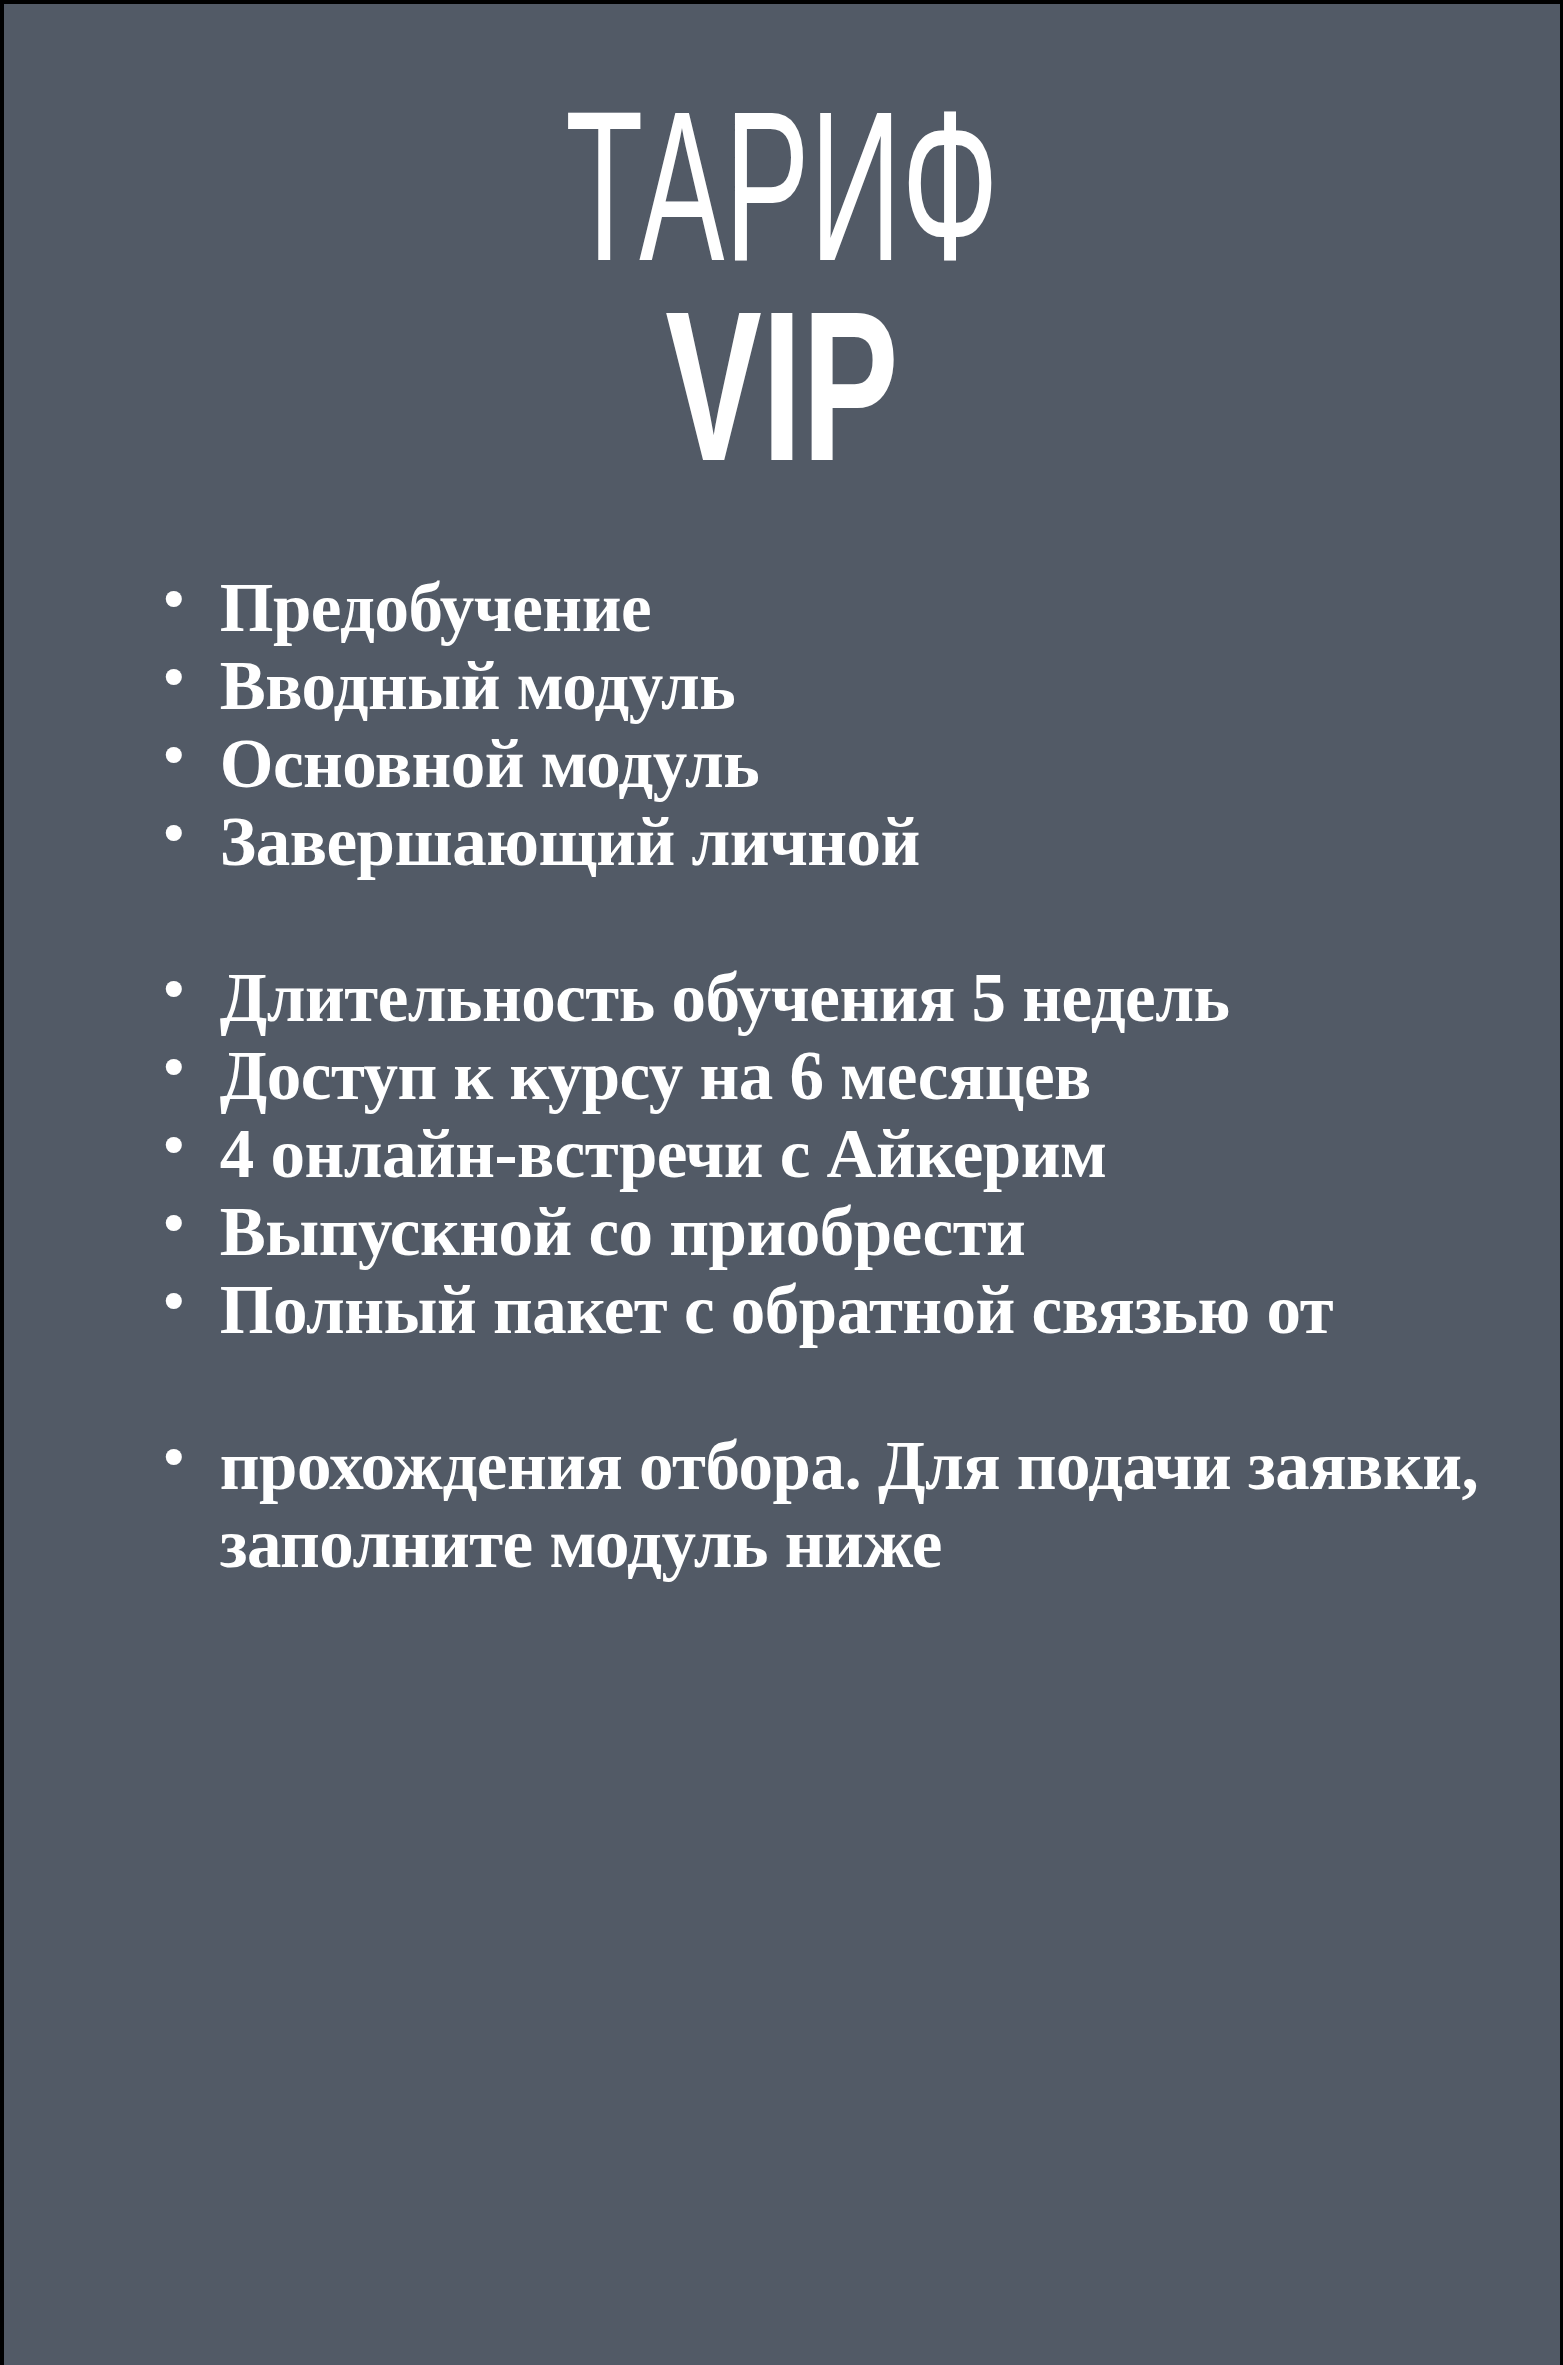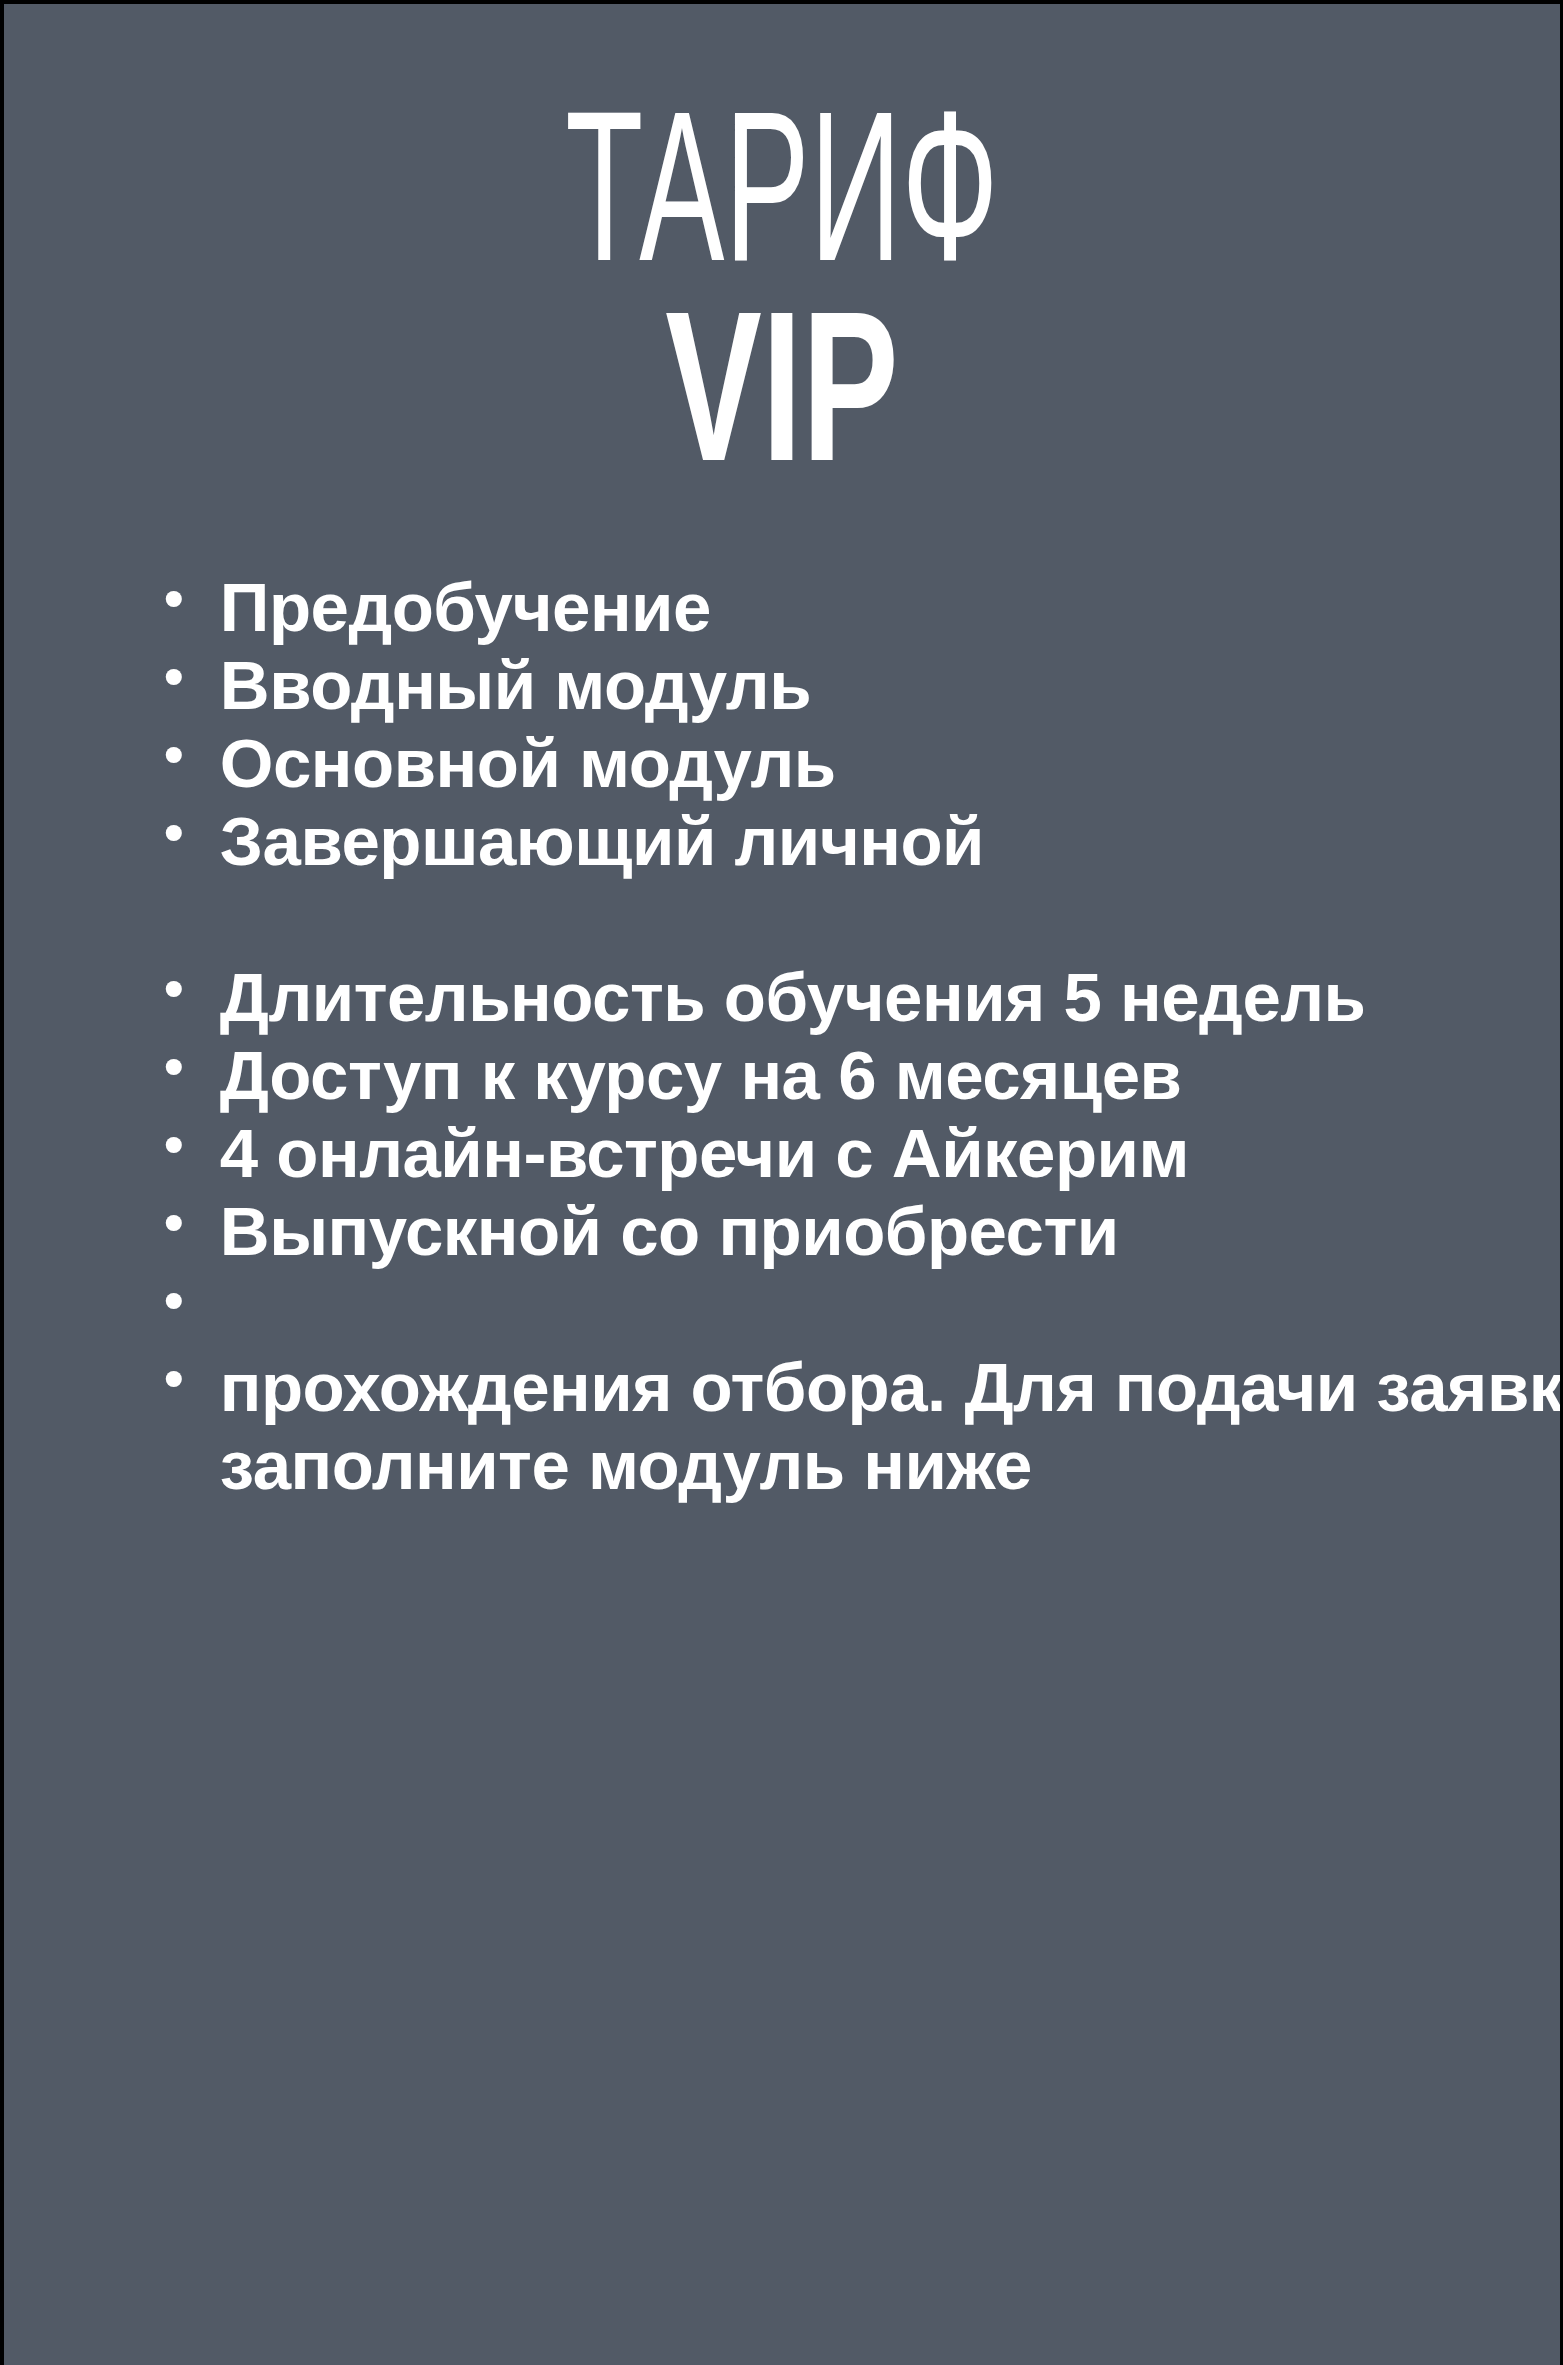--- a/index.html
+++ b/index.html
@@ -41,21 +41,21 @@
   ul.g2{margin-top:78px;}
   ul.g3{margin-top:78px;}
   ul.list li{
     position:relative;
     padding-left:50px;
     font-size:69px;
     line-height:78px;
     font-weight:700;
     letter-spacing:-0.5px;
   }
-  ul.list li .line{white-space:nowrap;}
+  ul.list li .line{white-space:nowrap;font-family:Liberation Serif, serif;}
   .dot{
     position:absolute;left:-5.7px;top:-9.5px;
     font-size:56px;line-height:78px;
     font-weight:700;
   }
 </style>
 </head>
 <body>
 
 <div class="card">
@@ -94,20 +94,21 @@
     <li>
       <span class="dot">•</span>
       <div class="line">4 онлайн-встречи с Айкерим</div>
     </li>
     <li>
       <span class="dot">•</span>
       <div class="line">Выпускной со приобрести</div>
     </li>
     <li>
       <span class="dot">•</span>
+      <div class="line">Полный пакет с обратной связью от</div>
     </li>
   </ul>
 
   <ul class="list g3">
     <li>
       <span class="dot">•</span>
       <div class="line">прохождения отбора. Для подачи заявки,</div>
       <div class="line">заполните модуль ниже</div>
     </li>
   </ul>

